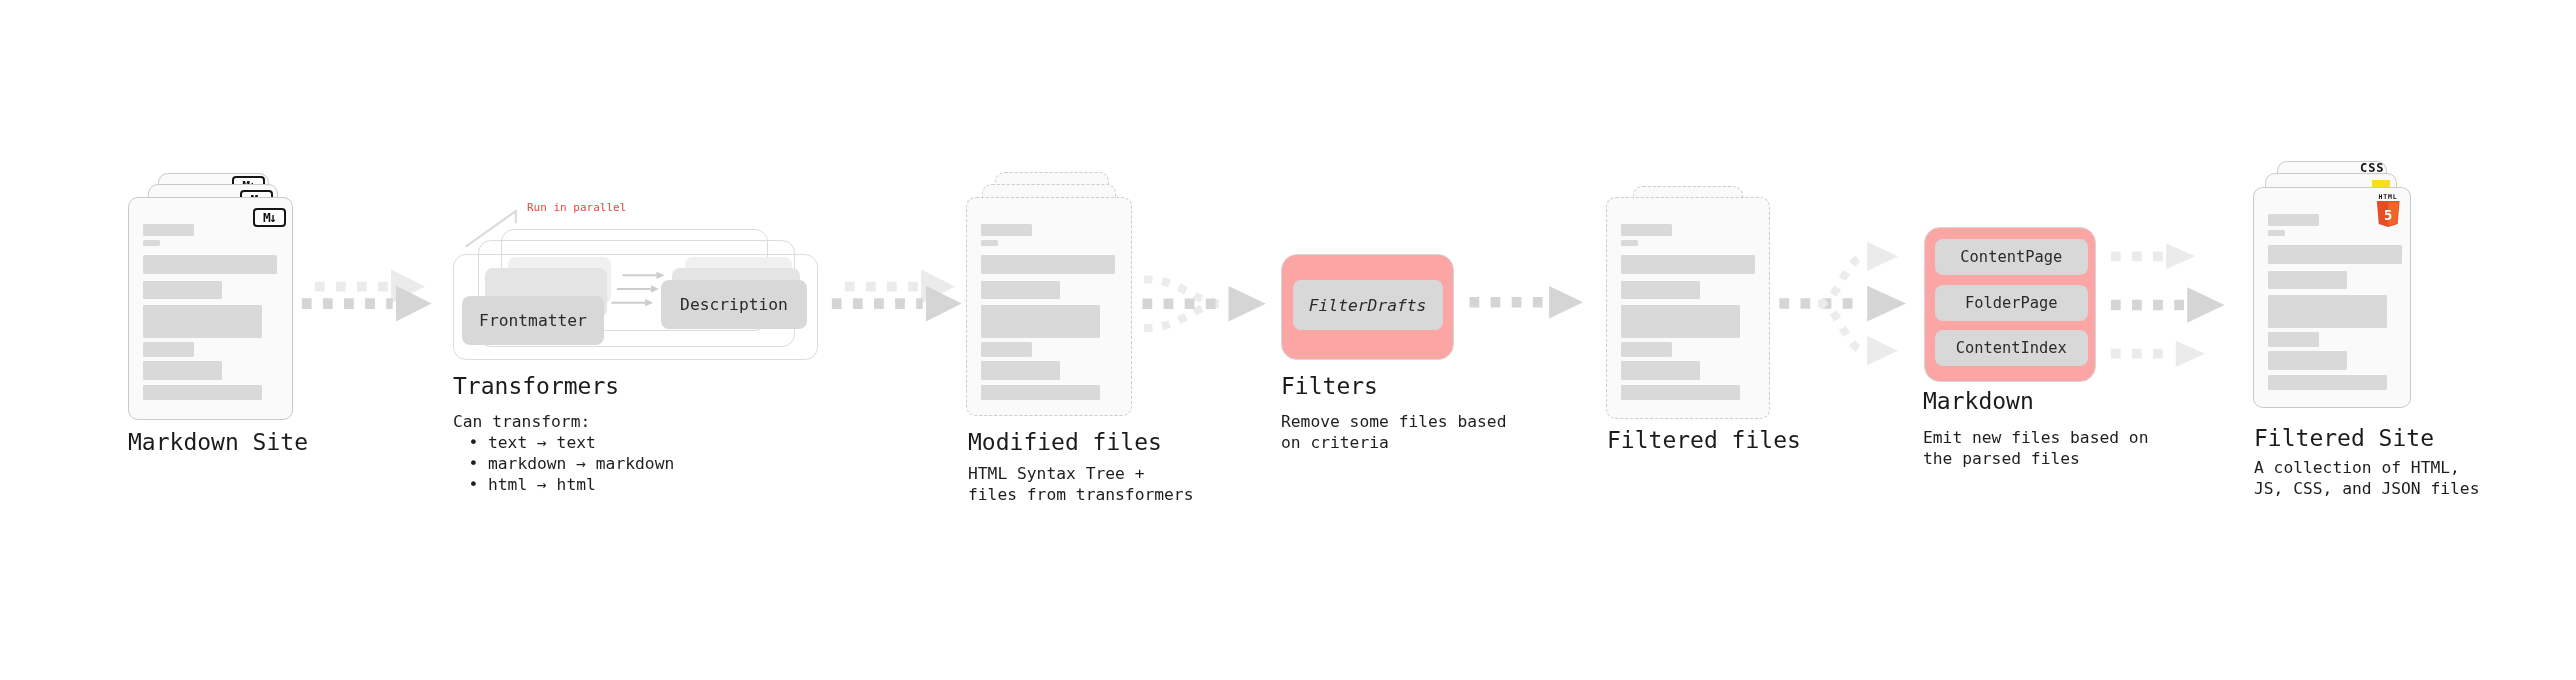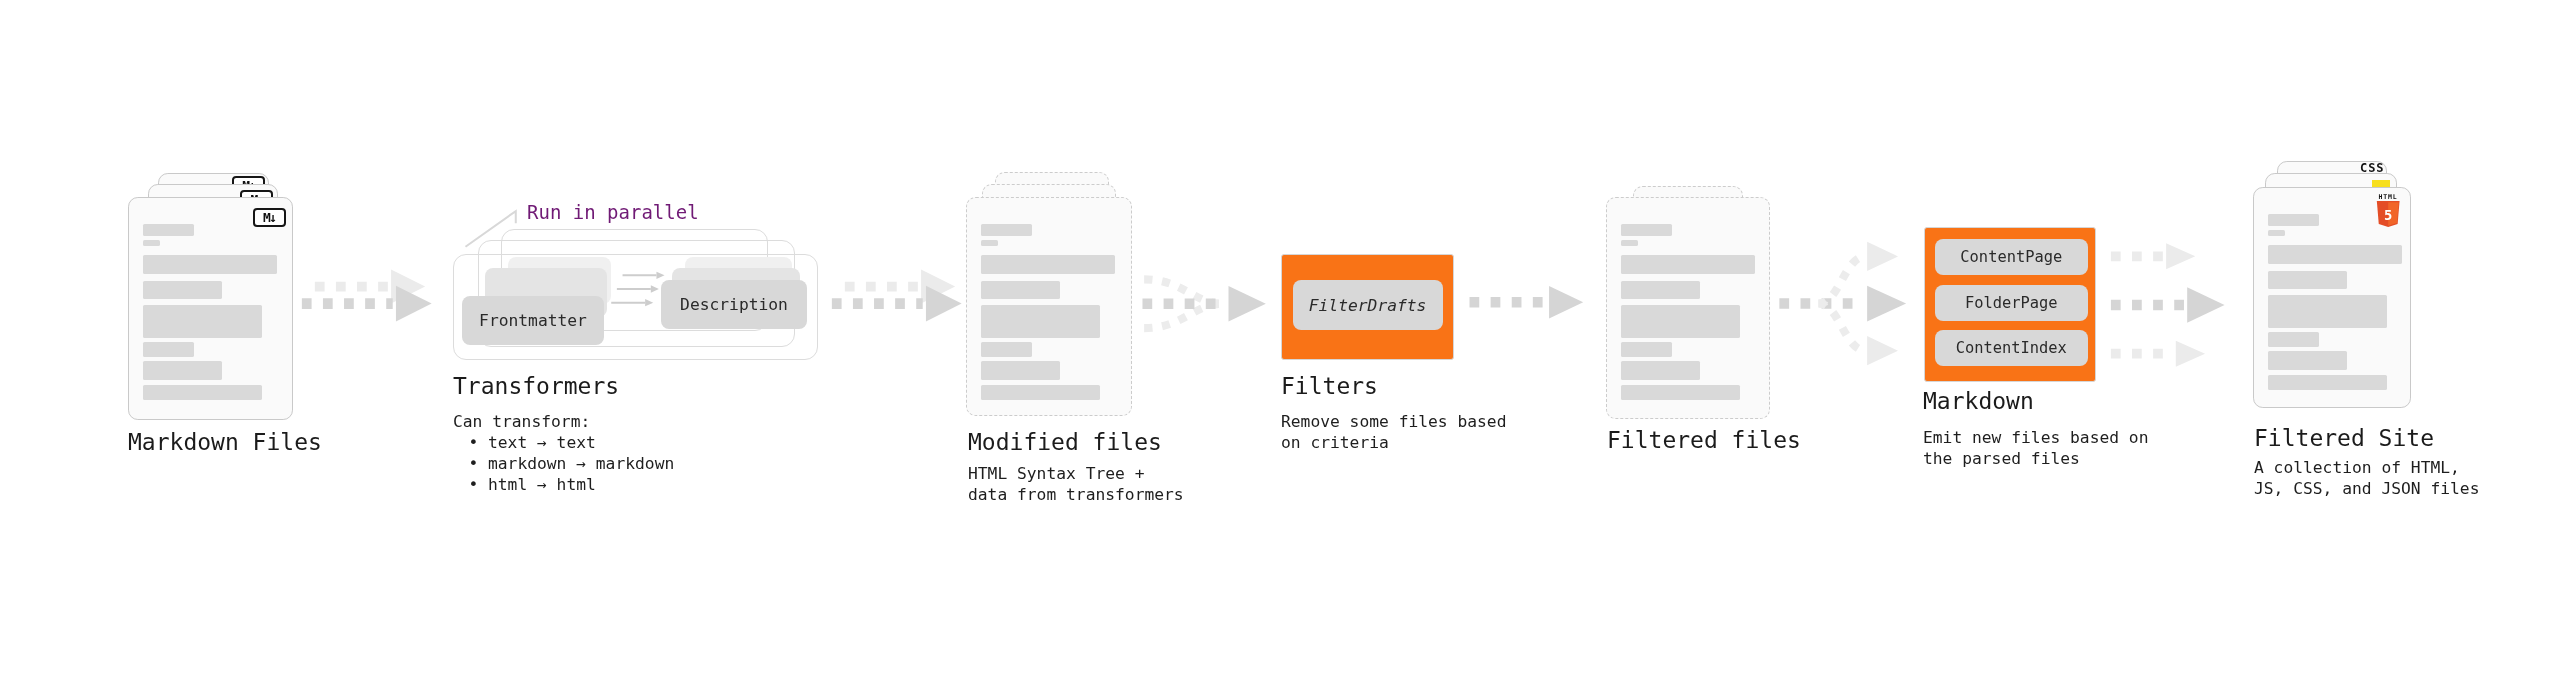--- a/index.html
+++ b/index.html
@@ -29,25 +29,25 @@
   .css-word{font-size:12px;font-weight:bold;color:#111;line-height:6.5px;letter-spacing:0.8px;}
   .css-bar{height:3.3px;background:var(--css_blue,#2f6cf6);border-radius:0.8px;margin-top:0.8px;}
   .js-badge{position:absolute;right:6.5px;top:5.7px;width:18px;height:9.8px;background:var(--js_yellow,#f7df1e);}
   .h5-shield-main{fill:var(--html5_orange,#e44d26);}
   .h5-shield-light{fill:var(--html5_orange_light,#f16529);}
 
   
   .title{position:absolute;font-size:23px;color:#1b1b1b;white-space:nowrap;}
   .desc{position:absolute;font-size:16.3px;line-height:21px;color:#1e1e1e;white-space:nowrap;}
   .desc .indent{margin-left:15.4px;}
-  .annotation{position:absolute;font-size:19px;color:#701a75;white-space:nowrap;}
+  .annotation{position:absolute;font-size:11px;color:#ef4444;white-space:nowrap;}
 
   
   .frame{position:absolute;border:1.6px solid #dcdcdc;border-radius:13px;box-sizing:border-box;}
-  .obox{position:absolute;border:1.6px solid #d6d6d6;border-radius:3px;background:#f97316;box-sizing:border-box;}
+  .obox{position:absolute;border:1.6px solid #d6d6d6;border-radius:16px;background:#fca5a5;box-sizing:border-box;}
   .pill{position:absolute;background:#d8d8d8;border-radius:8.1px;display:flex;align-items:center;justify-content:center;
     font-size:16.3px;color:#2a2a2a;white-space:nowrap;}
   .pill.small{font-size:15.4px;}
   .ghost1{background:#e4e4e4;}
   .ghost2{background:#f0f0f0;}
 
   
   svg{position:absolute;overflow:visible;}
   .dash-dark-line{stroke:#d5d5d5;stroke-width:13;stroke-dasharray:12 14;fill:none;}
   .dash-dark-poly{fill:#d5d5d5;}
@@ -71,21 +71,21 @@
   <div class="md-badge" style="right:6.5px;top:9.8px;">M↓</div>
   <div class="bar b1"></div>
   <div class="bar b2"></div>
   <div class="bar b3"></div>
   <div class="bar b4"></div>
   <div class="bar b5"></div>
   <div class="bar b6"></div>
   <div class="bar b7"></div>
   <div class="bar b8"></div>
 </div>
-<div class="title" style="left:128px;top:429px;">Markdown Files</div>
+<div class="title" style="left:128px;top:429px;">Markdown Site</div>
 
 <svg style="left:297px;top:267px;" width="146" height="57" viewBox="0 0 180 70">
   <g>
       <line class="dash-light-line" x1="22" y1="24" x2="114" y2="24"></line>
       <polygon class="dash-light-poly" points="116,3 116,45 158,24"></polygon>
     </g>
   <g>
       <line class="dash-dark-line" x1="6" y1="45" x2="118" y2="45"></line>
       <polygon class="dash-dark-poly" points="122,23 122,67 166,45"></polygon>
     </g>
@@ -150,21 +150,21 @@
   <div class="bar b3"></div>
   <div class="bar b4"></div>
   <div class="bar b5"></div>
   <div class="bar b6"></div>
   <div class="bar b7"></div>
   <div class="bar b8"></div>
 </div>
 <div class="title" style="left:968px;top:429px;">Modified files</div>
 <div class="desc" style="left:968px;top:463px;">
   <div>HTML Syntax Tree +</div>
-  <div>data from transformers</div>
+  <div>files from transformers</div>
 </div>
 
 <svg style="left:1136px;top:268px;" width="142" height="65" viewBox="0 0 175 80">
   <path class="dash-light-curve" d="M10,14 C58,14 72,44 106,44"></path>
   <path class="dash-light-curve" d="M10,74 C58,74 72,44 106,44"></path>
   <line class="dash-dark-line" x1="8" y1="44" x2="110" y2="44"></line>
   <polygon class="dash-dark-poly" points="114,22 114,66 160,44"></polygon>
 </svg>
 
 <div class="obox" style="left:1281px;top:254px;width:173px;height:106px;">

